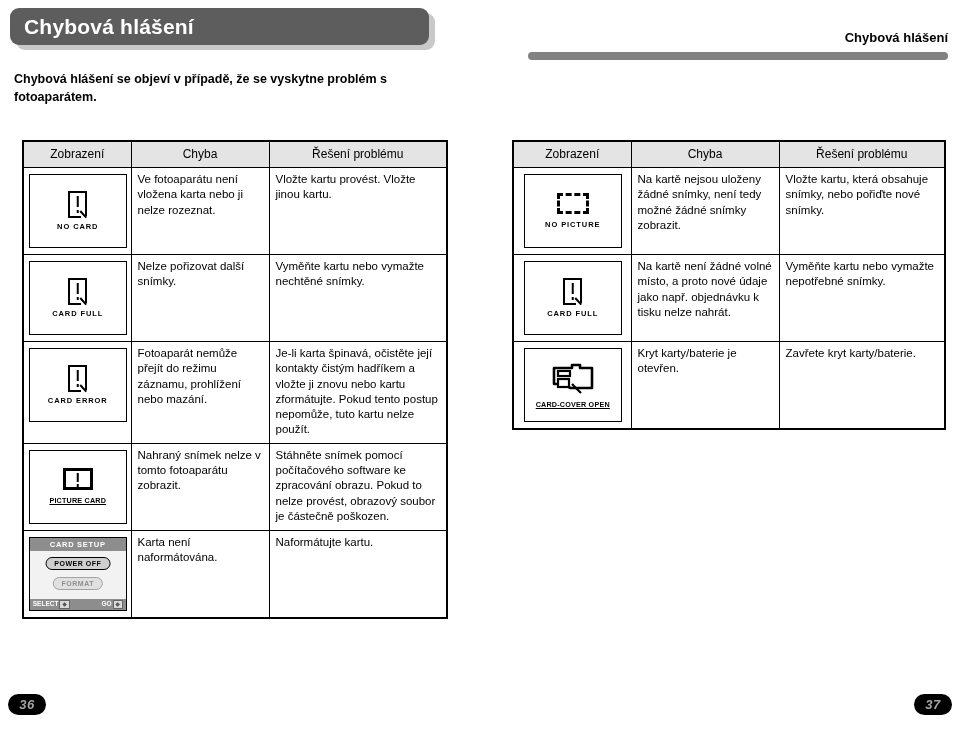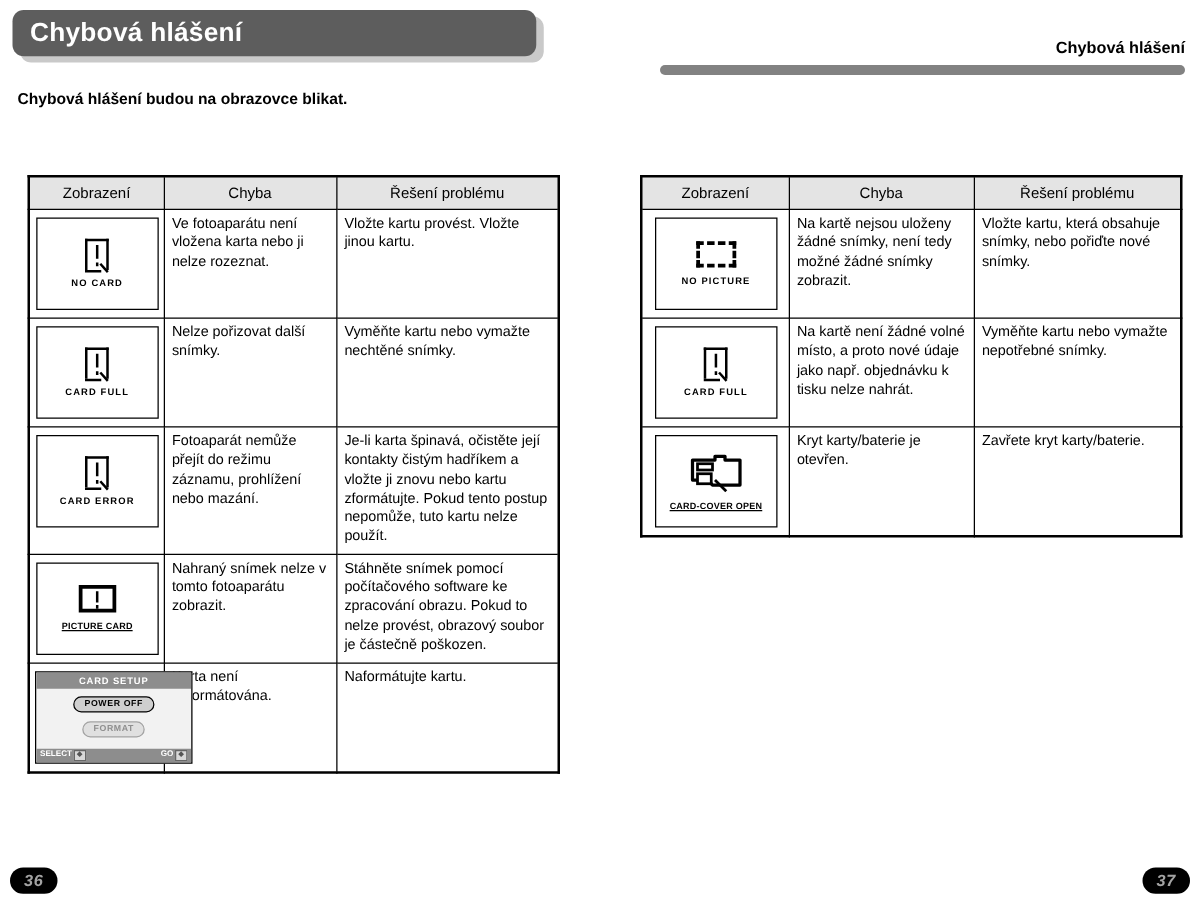--- a/index.html
+++ b/index.html
@@ -213,21 +213,20 @@
 
   
   .lcd-menu {
     width: 96px;
     height: 72px;
     border: 1px solid #000;
     background: #f2f2f2;
     position: relative;
     margin: 2px auto 2px auto;
     overflow: hidden;
-    padding-left: 28px;
   }
   .menu-title {
     position: absolute;
     left: 0; right: 0; top: 0;
     height: 13px;
     background: #8d8d8d;
     color: #fff;
     font-size: 7.5px;
     font-weight: bold;
     letter-spacing: 0.7px;
@@ -299,21 +298,21 @@
 <body>
 
 <div class="banner-wrap">
   <div class="banner-shadow"></div>
   <div class="banner">
     <div class="banner-title">Chybová hlášení</div>
   </div>
 </div>
 
 <div class="intro">
-  <div>Chybová hlášení budou na obrazovce blikat.</div>
+  <div>Chybová hlášení se objeví v případě, že se vyskytne problém s fotoaparátem.</div>
 </div>
 
 <div class="running-head">Chybová hlášení</div>
 <div class="head-rule"></div>
 
 <table class="tbl left">
   <colgroup>
       <col style="width:108px">
       <col style="width:138px">
       <col style="width:178px">

